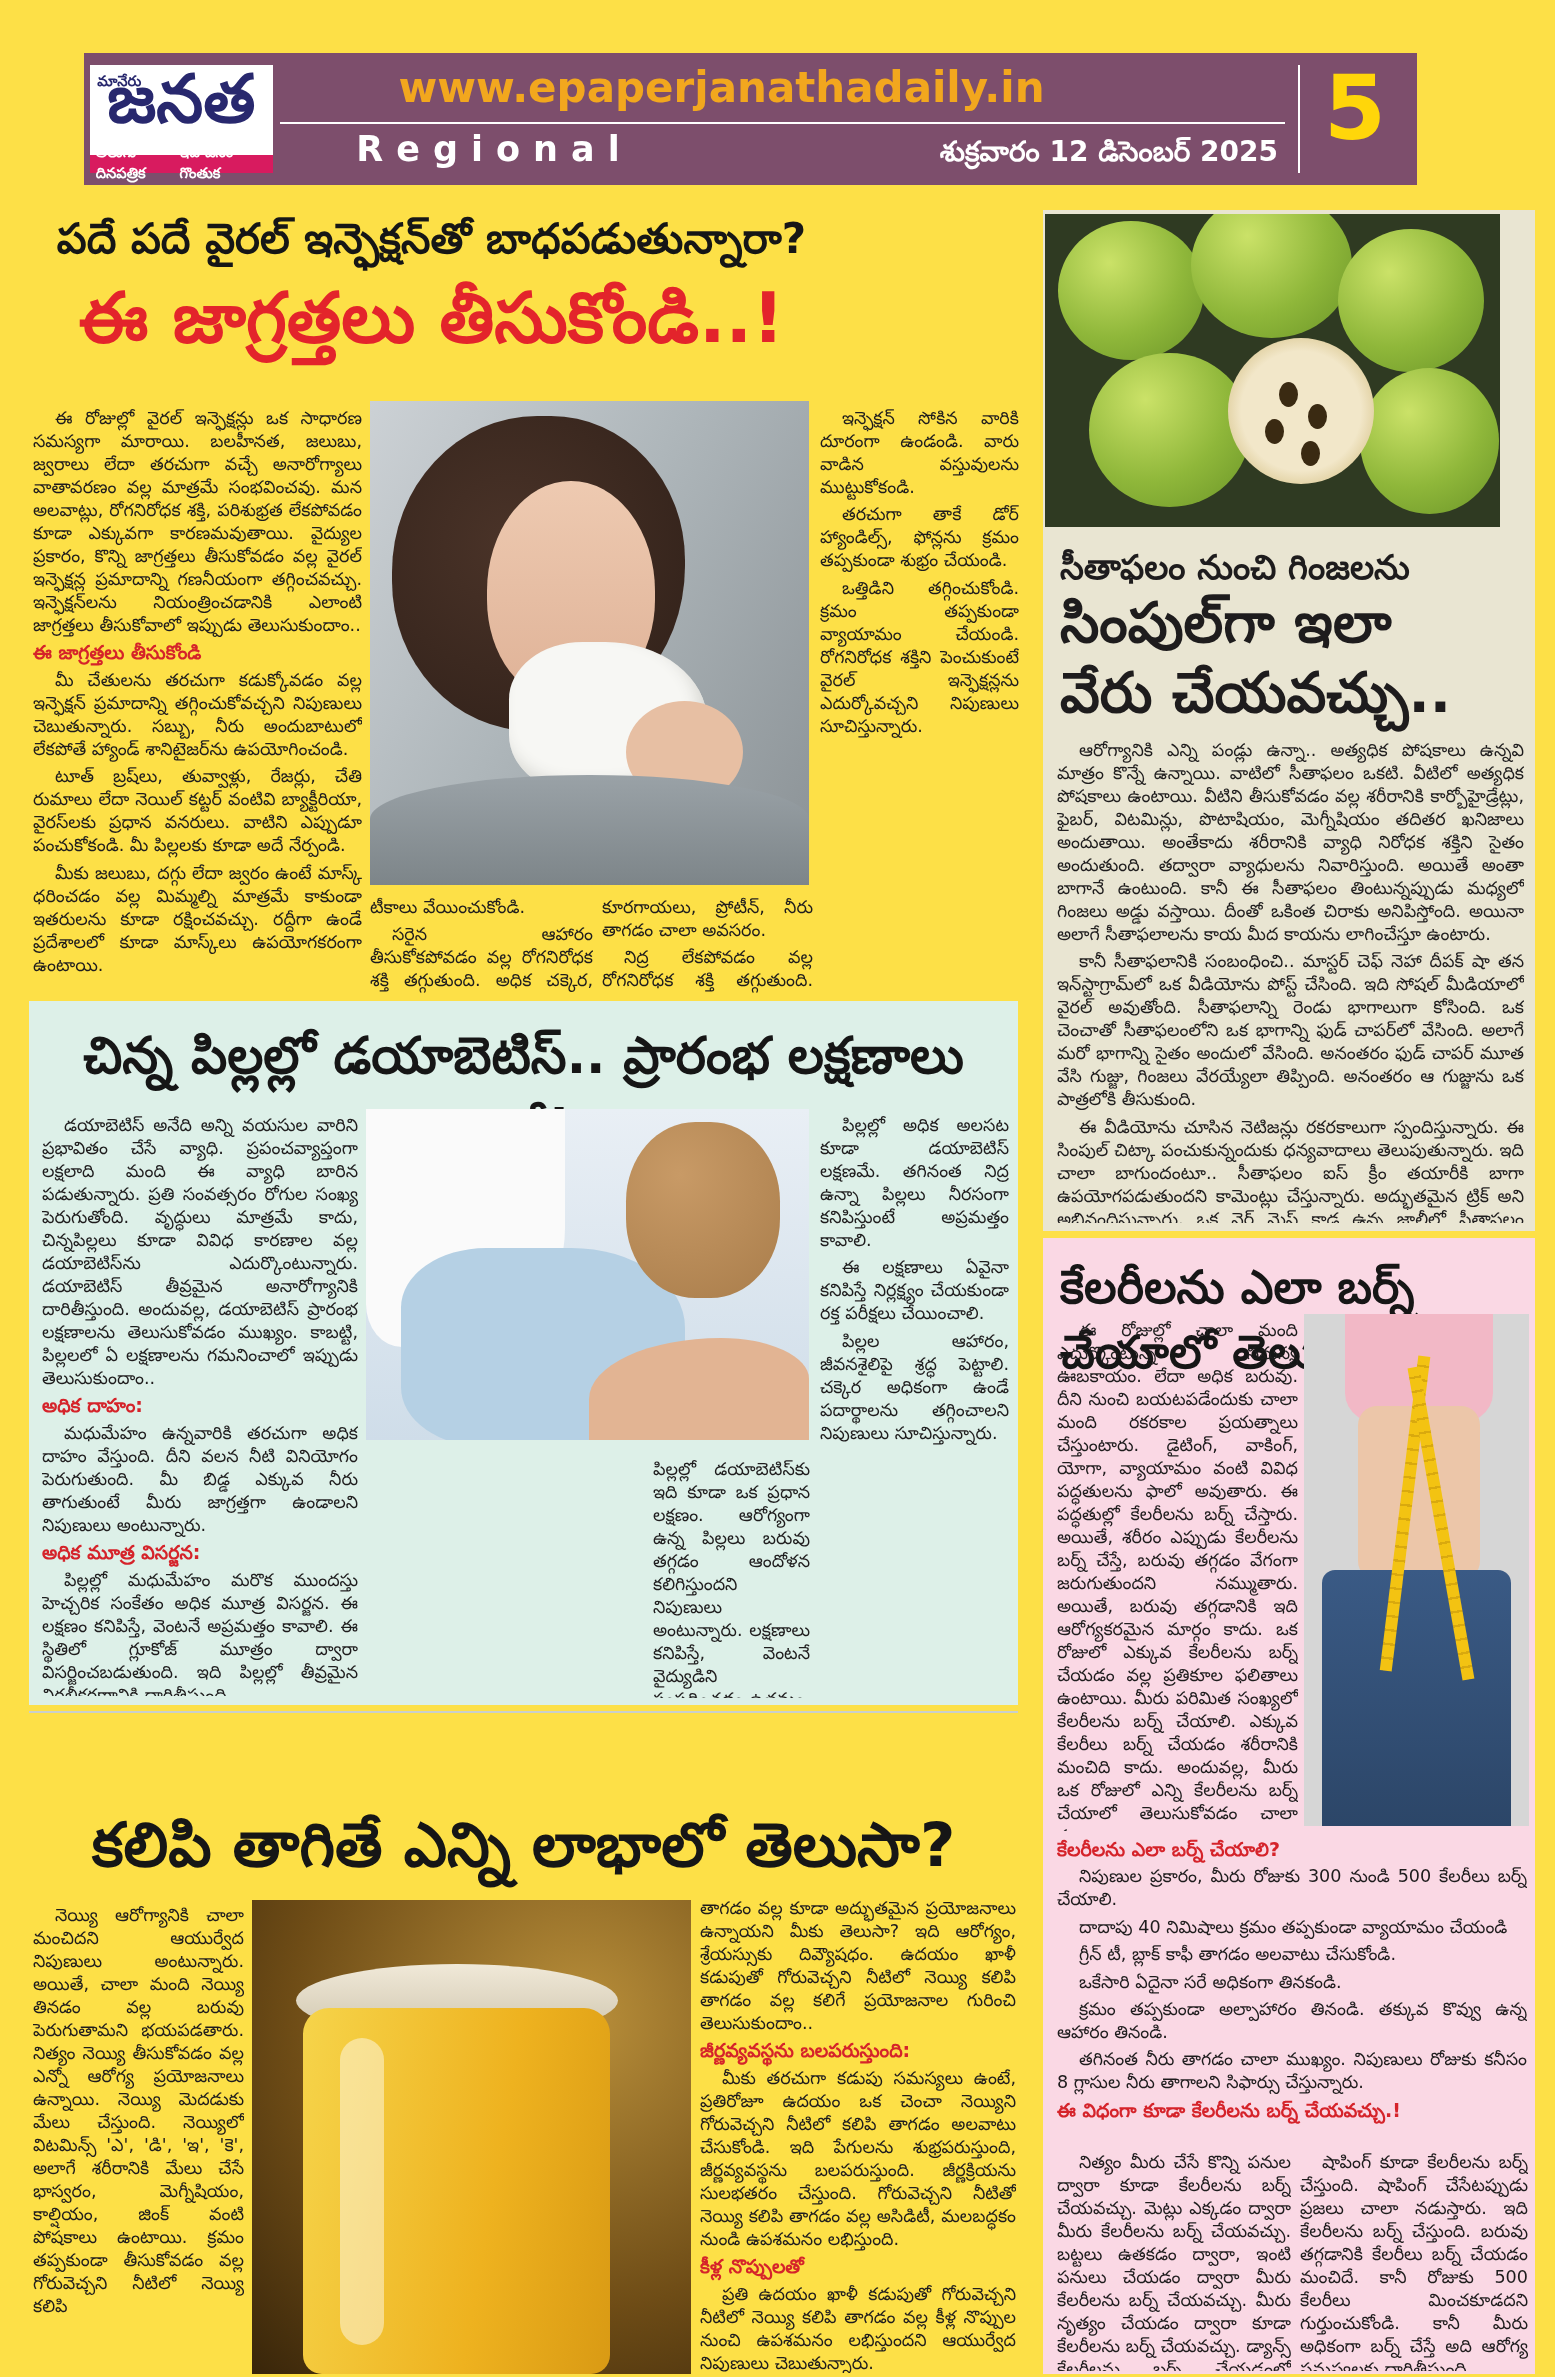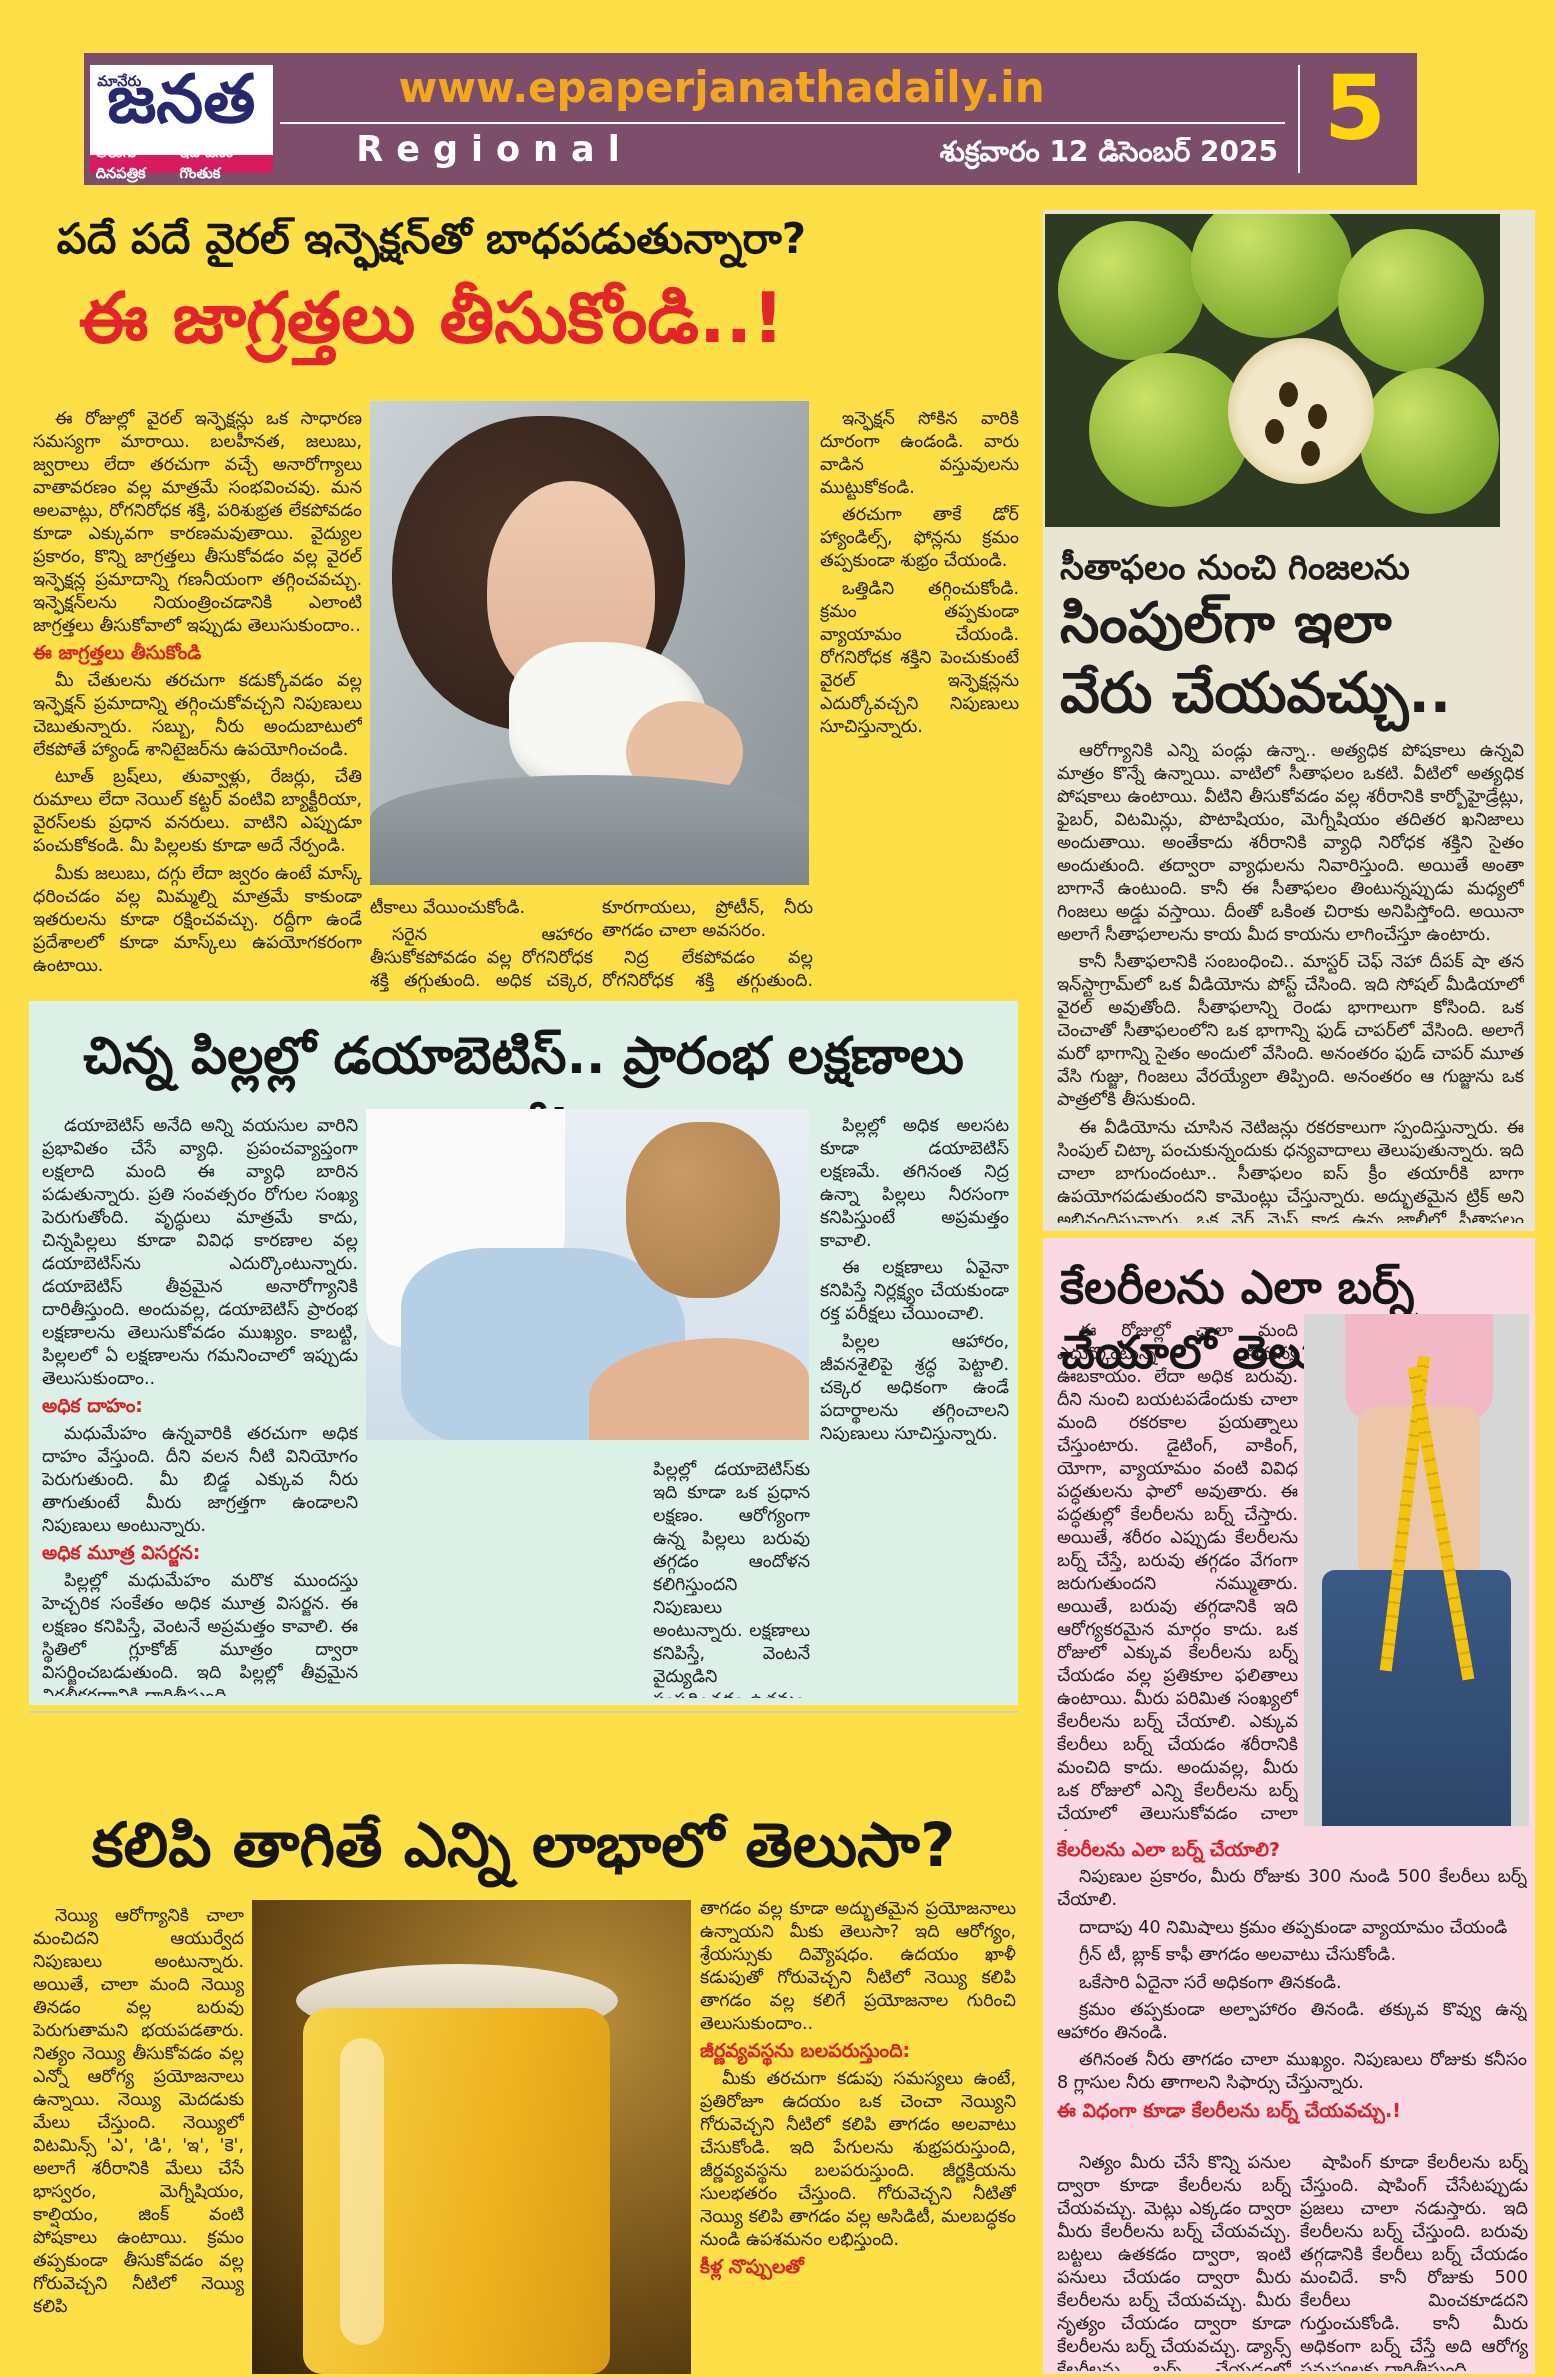--- a/index.html
+++ b/index.html
@@ -190,20 +190,21 @@
     <div class="rim"></div>
     <div class="jar"></div>
     <div class="shine"></div>
   </div>
 
   <div class="btxt" style="left:700px;top:1897px;width:316px;height:476px;">
     <p class="nofirst">తాగడం వల్ల కూడా అద్భుతమైన ప్రయోజనాలు ఉన్నాయని మీకు తెలుసా? ఇది ఆరోగ్యం, శ్రేయస్సుకు దివ్యౌషధం. ఉదయం ఖాళీ కడుపుతో గోరువెచ్చని నీటిలో నెయ్యి కలిపి తాగడం వల్ల కలిగే ప్రయోజనాల గురించి తెలుసుకుందాం..</p>
     <p class="subhead nofirst">జీర్ణవ్యవస్థను బలపరుస్తుంది:</p>
     <p>మీకు తరచుగా కడుపు సమస్యలు ఉంటే, ప్రతిరోజూ ఉదయం ఒక చెంచా నెయ్యిని గోరువెచ్చని నీటిలో కలిపి తాగడం అలవాటు చేసుకోండి. ఇది పేగులను శుభ్రపరుస్తుంది, జీర్ణవ్యవస్థను బలపరుస్తుంది. జీర్ణక్రియను సులభతరం చేస్తుంది. గోరువెచ్చని నీటితో నెయ్యి కలిపి తాగడం వల్ల అసిడిటీ, మలబద్ధకం నుండి ఉపశమనం లభిస్తుంది.</p>
     <p class="subhead nofirst">కీళ్ల నొప్పులతో</p>
+    <p>ప్రతి ఉదయం ఖాళీ కడుపుతో గోరువెచ్చని నీటిలో నెయ్యి కలిపి తాగడం వల్ల కీళ్ల నొప్పుల నుంచి ఉపశమనం లభిస్తుందని ఆయుర్వేద నిపుణులు చెబుతున్నారు.</p>
   </div>
 
   <div style="position:absolute;left:1043px;top:1238px;width:492px;height:1136px;background:#fad8e4;"></div>
   <div style="position:absolute;left:1060px;top:1260px;width:468px;font-size:46px;font-weight:bold;color:#161616;">కేలరీలను ఎలా బర్న్ చేయాలో తెలుసా?</div>
 
   <div class="btxt" style="left:1057px;top:1319px;width:241px;height:512px;">
     <p>ఈ రోజుల్లో చాలా మంది ఎదుర్కొంటున్న సమస్య ఊబకాయం. లేదా అధిక బరువు. దీని నుంచి బయటపడేందుకు చాలా మంది రకరకాల ప్రయత్నాలు చేస్తుంటారు. డైటింగ్, వాకింగ్, యోగా, వ్యాయామం వంటి వివిధ పద్ధతులను ఫాలో అవుతారు. ఈ పద్ధతుల్లో కేలరీలను బర్న్ చేస్తారు. అయితే, శరీరం ఎప్పుడు కేలరీలను బర్న్ చేస్తే, బరువు తగ్గడం వేగంగా జరుగుతుందని నమ్ముతారు. అయితే, బరువు తగ్గడానికి ఇది ఆరోగ్యకరమైన మార్గం కాదు. ఒక రోజులో ఎక్కువ కేలరీలను బర్న్ చేయడం వల్ల ప్రతికూల ఫలితాలు ఉంటాయి. మీరు పరిమిత సంఖ్యలో కేలరీలను బర్న్ చేయాలి. ఎక్కువ కేలరీలు బర్న్ చేయడం శరీరానికి మంచిది కాదు. అందువల్ల, మీరు ఒక రోజులో ఎన్ని కేలరీలను బర్న్ చేయాలో తెలుసుకోవడం చాలా ముఖ్యం.</p>
   </div>
 
   <div class="photo ph4" style="left:1304px;top:1314px;width:225px;height:512px;">

